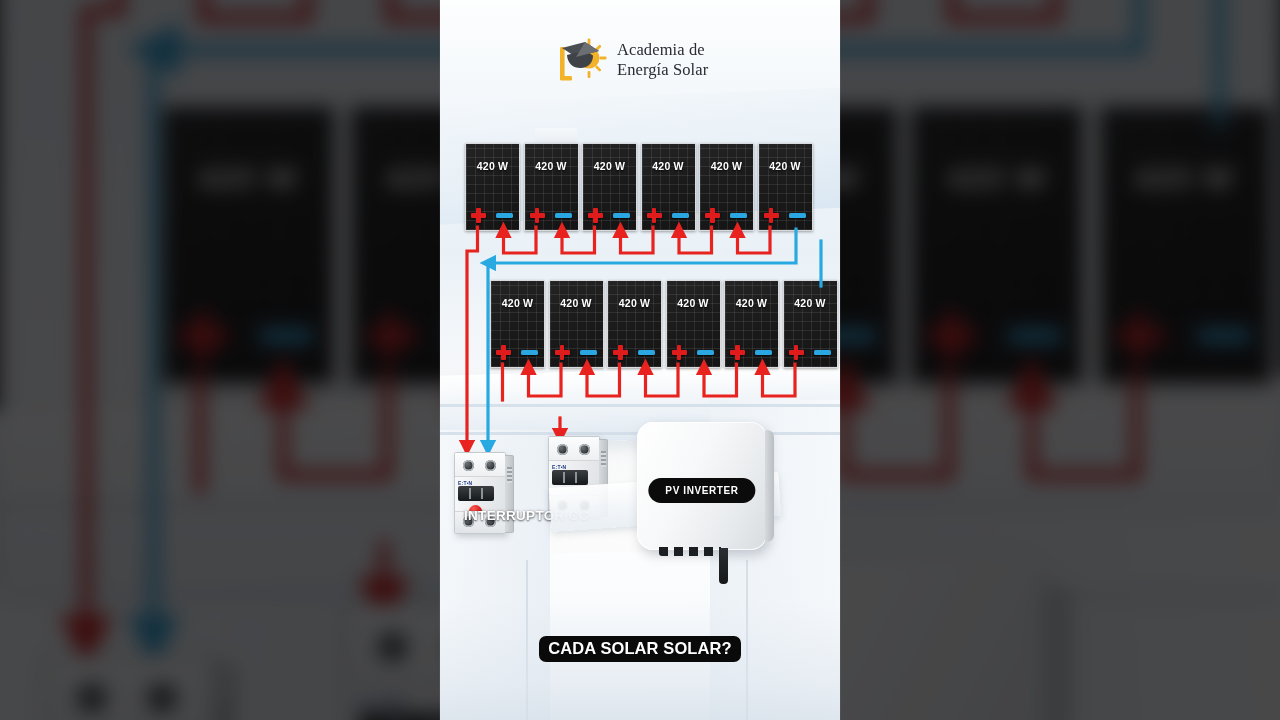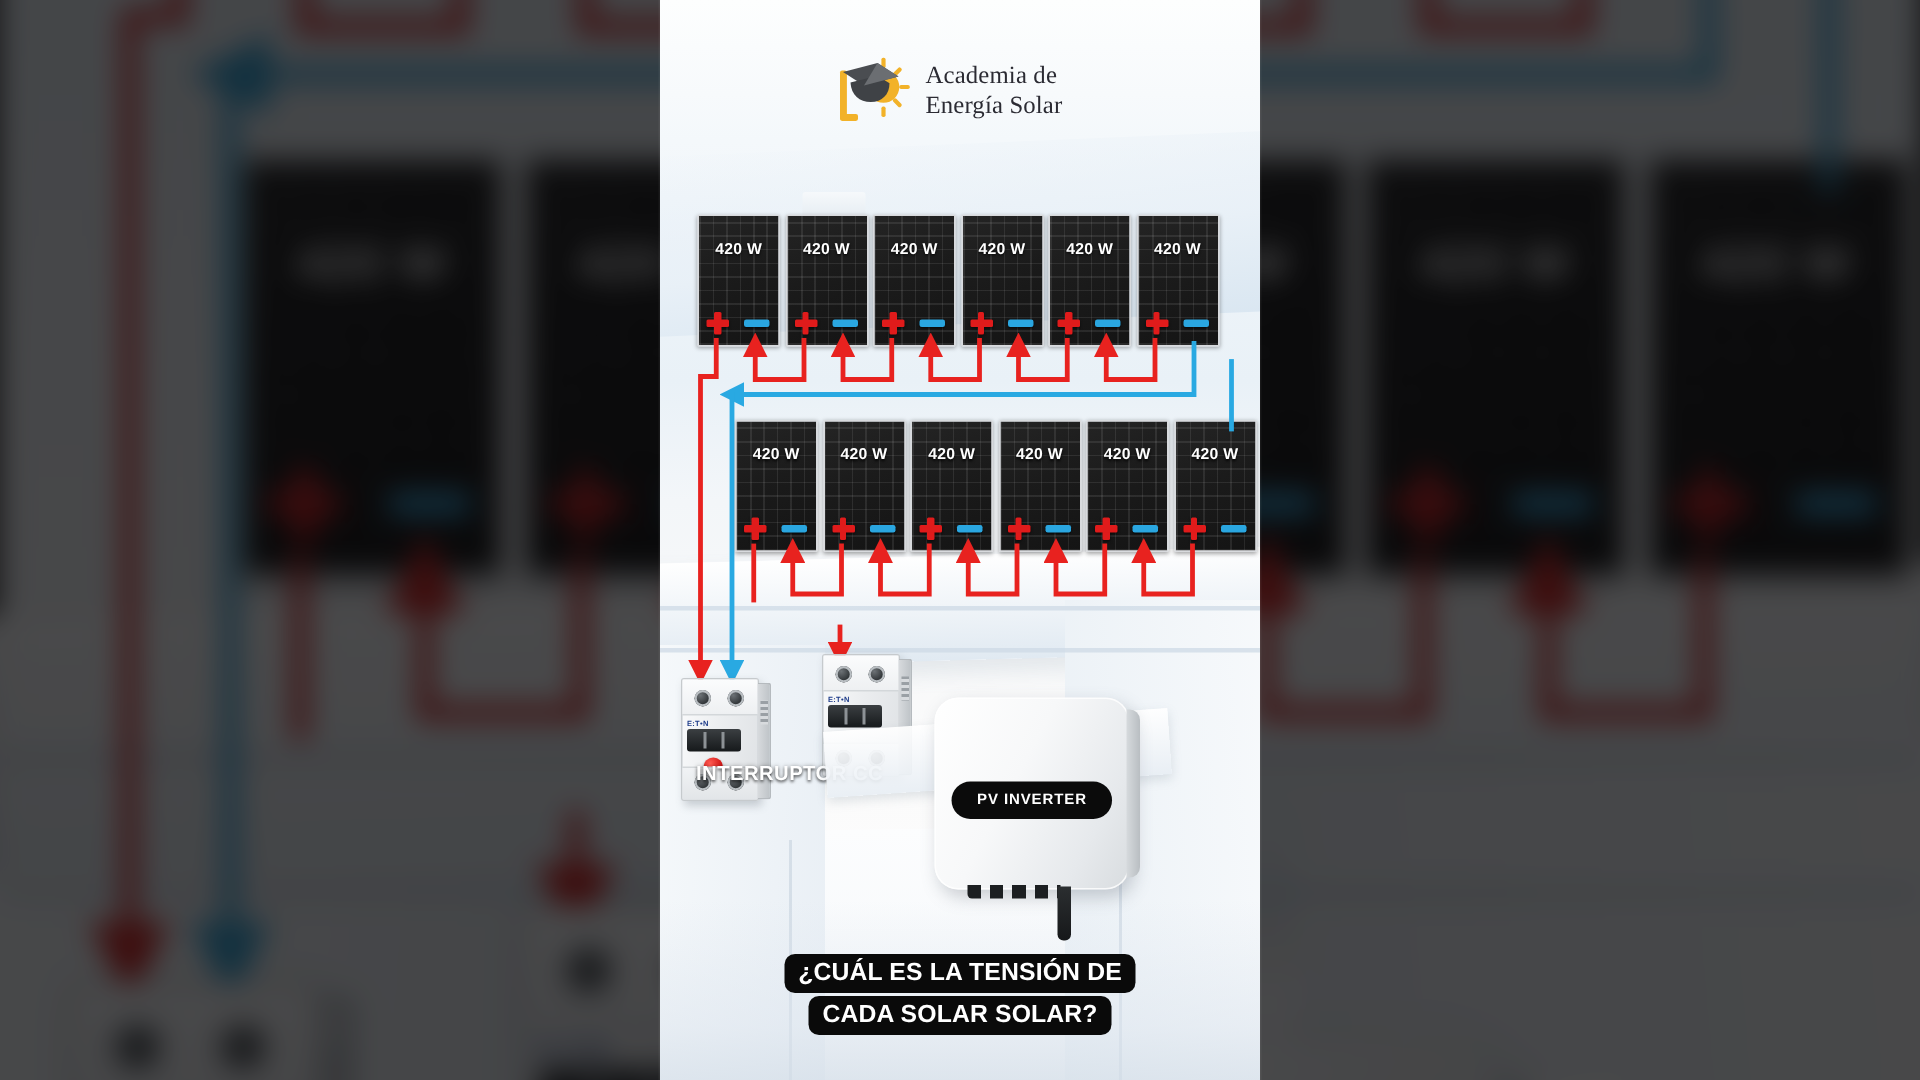--- a/index.html
+++ b/index.html
@@ -219,26 +219,25 @@
     font-size: 13.5px;
     font-weight: 700;
     letter-spacing: .3px;
     text-shadow: 0 1px 2px rgba(0,0,0,0.55), 0 0 3px rgba(0,0,0,0.35);
     white-space: nowrap;
   }
 
   
   .inverter {
     position: absolute;
-    left: 183px; top: 422px;
+    left: 197px; top: 422px;
     width: 130px; height: 128px;
     background: linear-gradient(118deg,#ffffff 0%, #f7f8f9 42%, #e6e9ec 78%, #d8dcdf 100%);
     border-radius: 16px;
     box-shadow: 3px 5px 12px rgba(95,105,118,0.32), inset 0 0 0 1px rgba(255,255,255,0.8);
-    margin-top: 43px;
   }
   .inv-side {
     position:absolute; right:-7px; top:8px; width:9px; height:112px;
     background: linear-gradient(90deg,#d6dadd,#b9bec2);
     border-radius: 0 7px 7px 0;
   }
   .inv-badge {
     position:absolute; left: 50%; top: 56px; transform: translateX(-50%);
     background:#0b0b0b;
     color:#ffffff;
@@ -564,20 +563,19 @@
 
       <div class="inv-rail"></div>
       <div class="inverter">
         <div class="inv-side"></div>
         <div class="inv-badge">PV INVERTER</div>
         <div class="inv-conn"></div>
         <div class="inv-cable"></div>
       </div>
 
       <div class="caption">
-        <span>¿CUÁL ES LA TENSIÓN DE</span>
         <span>CADA SOLAR SOLAR?</span>
       </div>
 
     </div>
   </div>
 
 </div>
 
 </body></html>

